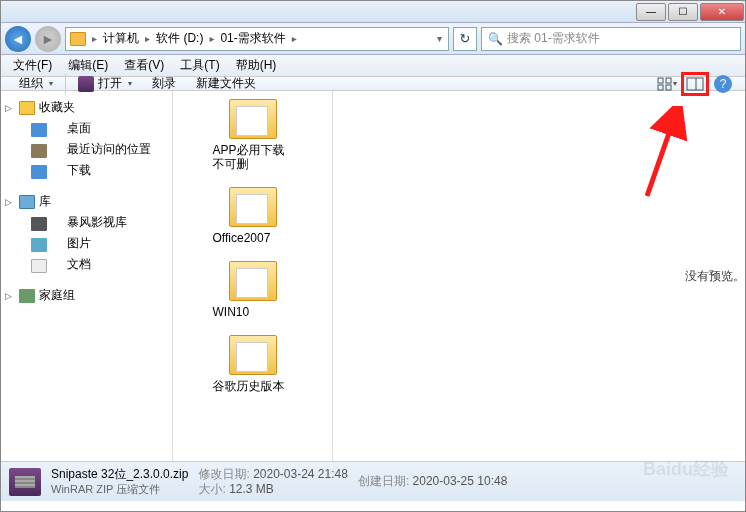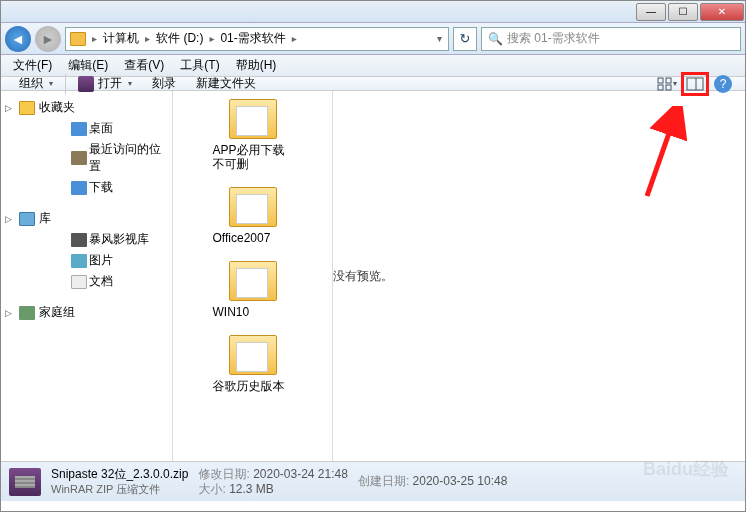--- a/index.html
+++ b/index.html
@@ -35,42 +35,42 @@
 .tool-icon-btn { width: 28px; height: 24px; display: flex; align-items: center; justify-content: center; border: 1px solid transparent; }
 .tool-icon-btn.hl { border: 3px solid #ff1a1a; }
 .help-icon { width: 18px; height: 18px; border-radius: 50%; background: #4a90d8; color: #fff; display: flex; align-items: center; justify-content: center; font-size: 12px; }
 
 
 .body { display: flex; height: 370px; }
 .sidebar { width: 172px; border-right: 1px solid #ddd; overflow: hidden; padding: 6px 0; font-size: 12px; }
 .tree-group { margin-bottom: 10px; }
 .tree-head { display: flex; align-items: center; padding: 2px 4px; gap: 4px; }
 .tree-tw { width: 10px; font-size: 9px; color: #555; }
-.tree-item { display: flex; align-items: center; padding: 2px 4px 2px 30px; gap: 2px; margin-left: 40px; }
+.tree-item { display: flex; align-items: flex-end; padding: 2px 4px 2px 30px; gap: 20px; }
 .ico { width: 16px; height: 14px; border-radius: 1px; flex-shrink: 0; }
 .ico-fav { background: #f7c948; border: 1px solid #c89020; }
 .ico-desk { background: #4a90d8; }
 .ico-recent { background: #8a7a5a; }
 .ico-down { background: #4a90d8; }
 .ico-lib { background: #6aacda; border: 1px solid #3a7aaa; }
 .ico-vid { background: #555; }
 .ico-pic { background: #5aaaca; }
 .ico-doc { background: #eee; border: 1px solid #aaa; }
 .ico-xl { background: #3a7a3a; }
 .ico-mus { background: #4a90d8; }
 .ico-home { background: #6a9a6a; }
 
 .content { flex: 1; display: flex; }
 .files { width: 160px; padding: 8px; display: flex; flex-direction: column; gap: 16px; align-items: center; border-right: 1px solid #ddd; }
 .file-item { width: 80px; font-size: 12px; }
 .folder-ico { width: 48px; height: 40px; margin: 0 auto 4px; background: linear-gradient(#fde9a8,#f4c048); border: 1px solid #c89020; border-radius: 2px; position: relative; }
 .folder-ico::before { content: ""; position: absolute; left: 6px; top: 6px; width: 30px; height: 28px; background: #fff; border: 1px solid #ccc; }
 .file-label { line-height: 14px; word-break: break-all; }
 
-.preview { flex: 1; display: flex; align-items: center; justify-content: flex-start; font-size: 12px; color: #333; }
+.preview { flex: 1; display: flex; align-items: center; justify-content: flex-end; font-size: 12px; color: #333; }
 
 
 .details { height: 40px; background: linear-gradient(#eaf2fa,#dce8f4); border-top: 1px solid #ccc; display: flex; align-items: center; padding: 0 8px; font-size: 12px; gap: 10px; }
 .det-ico { width: 32px; height: 28px; background: linear-gradient(#7a4a8a,#4a2a5a); border-radius: 2px; position: relative; }
 .det-ico::after { content: ""; position: absolute; left: 6px; top: 8px; width: 20px; height: 12px; background: repeating-linear-gradient(#aaa 0 2px,#888 2px 4px); }
 .det-text { line-height: 15px; }
 .det-file { color: #000; }
 .det-sub { color: #666; font-size: 11px; }
 .det-meta { color: #555; }
 .det-label { color: #888; }

